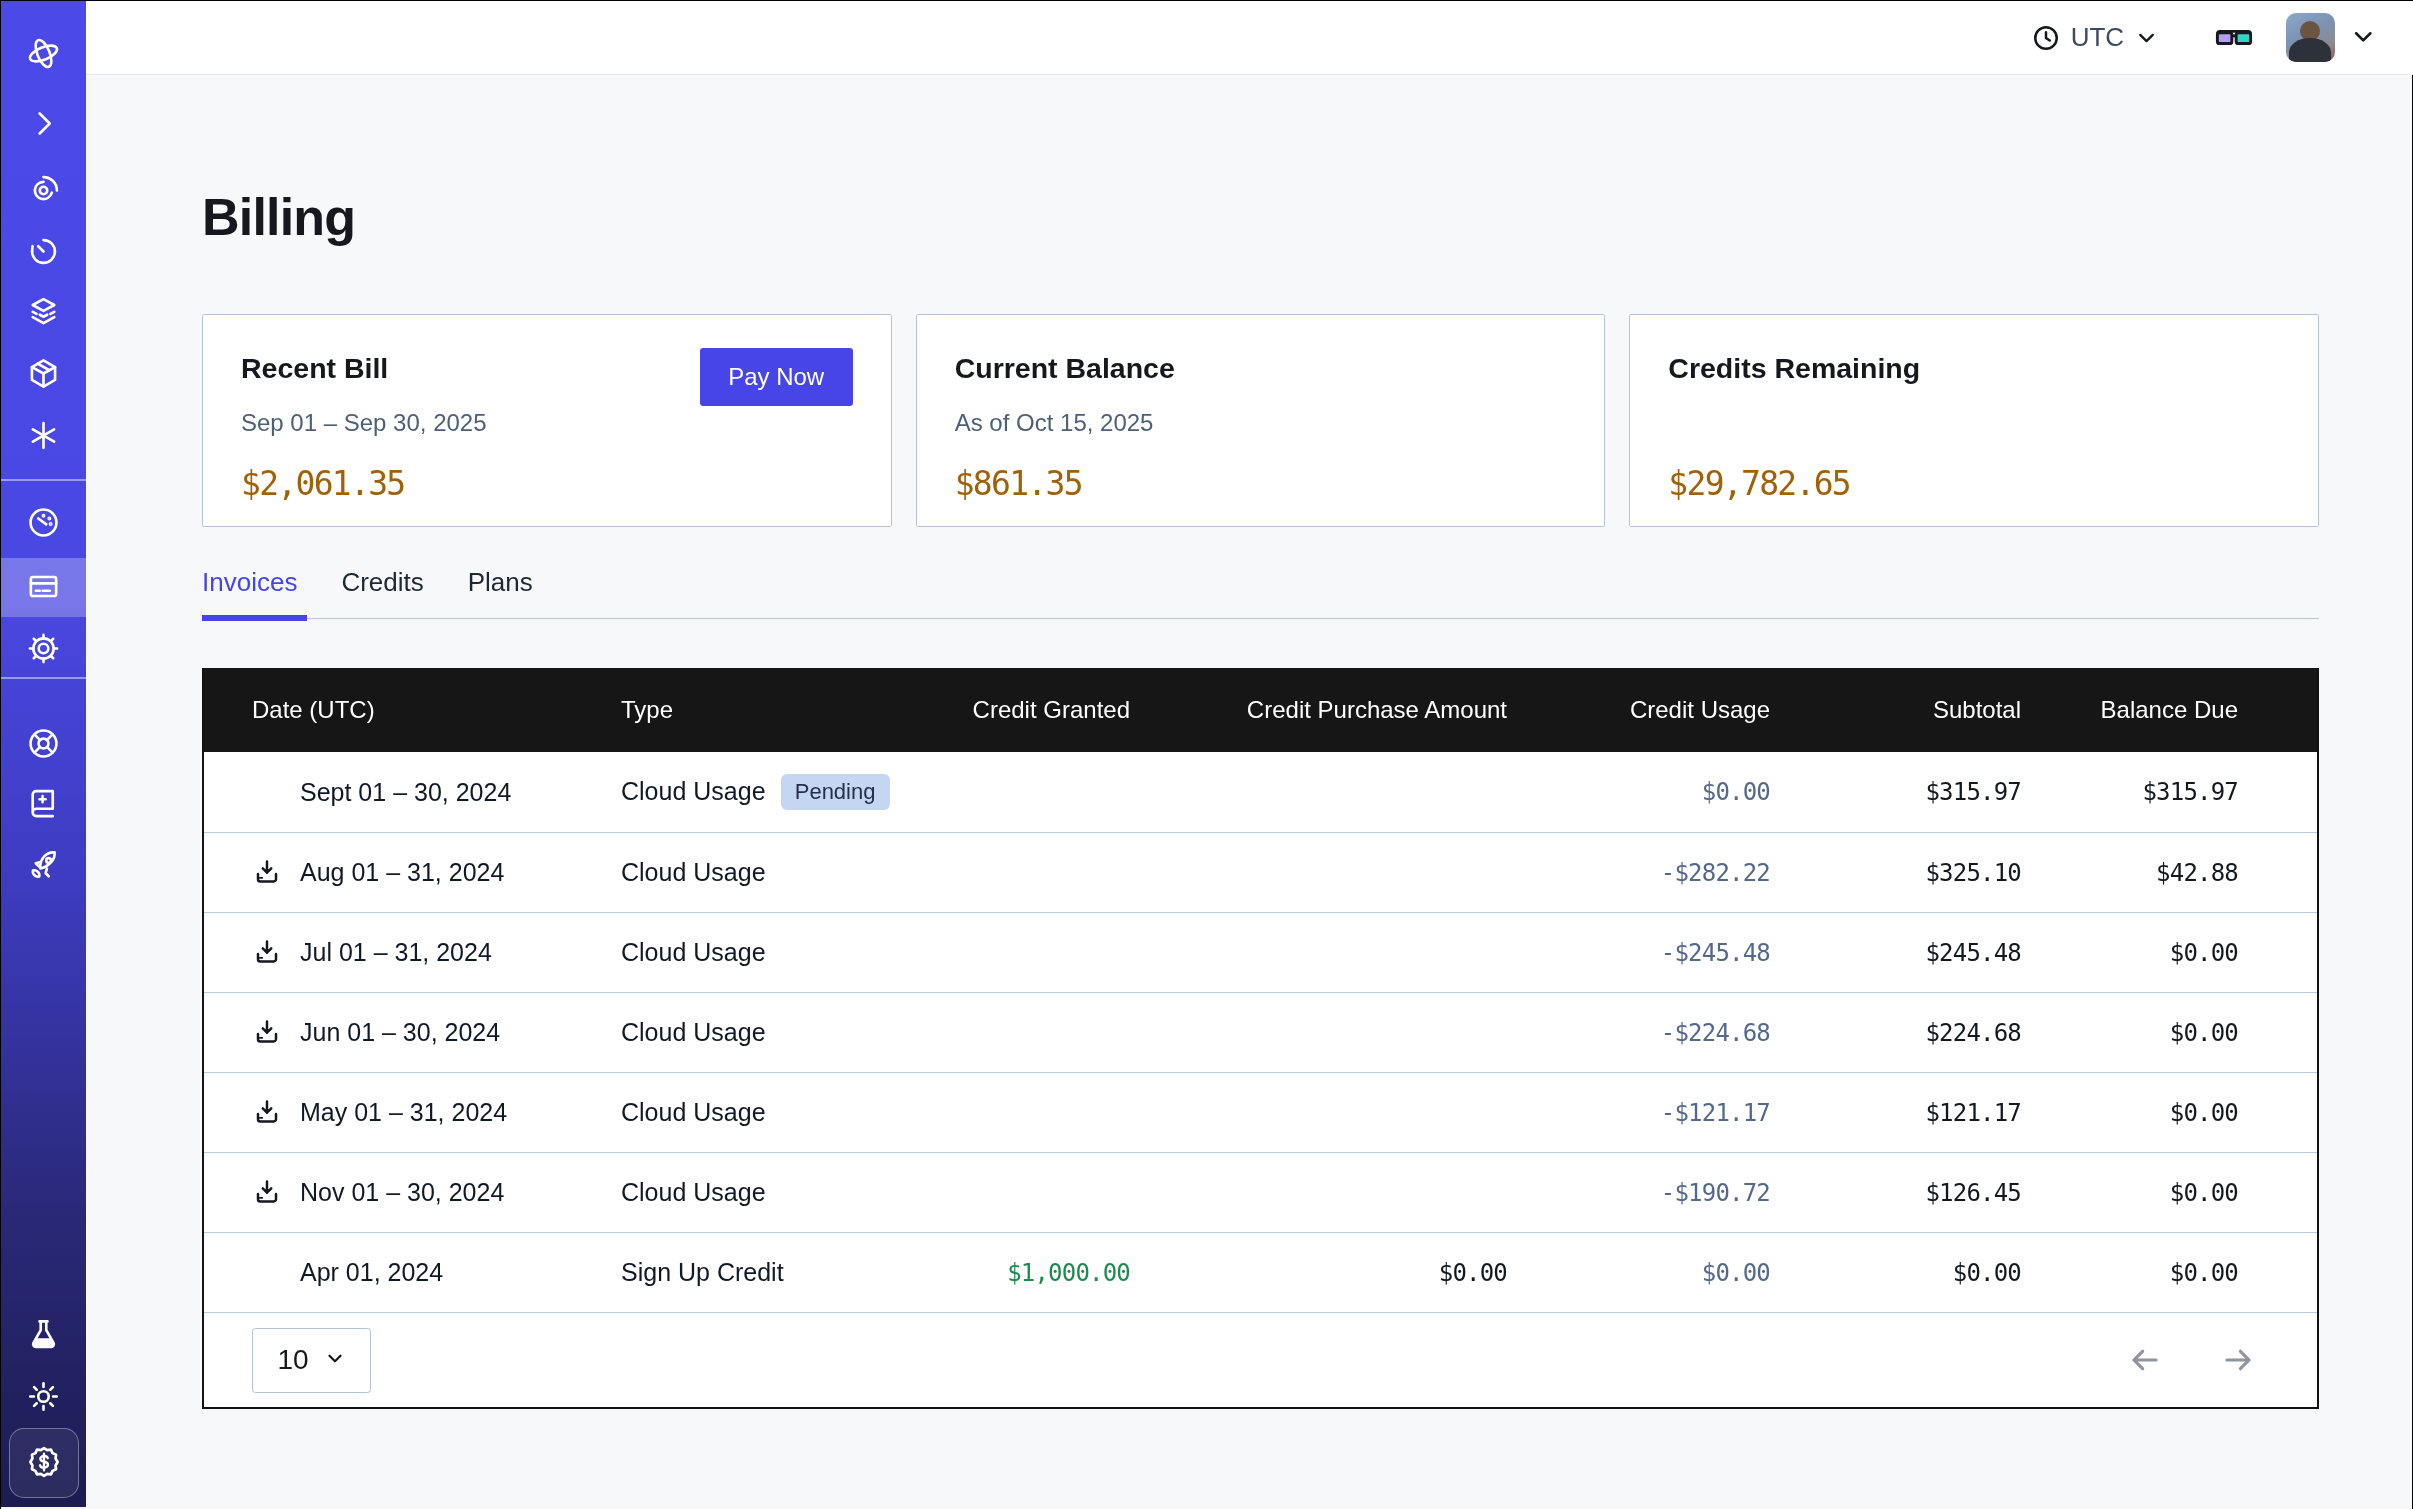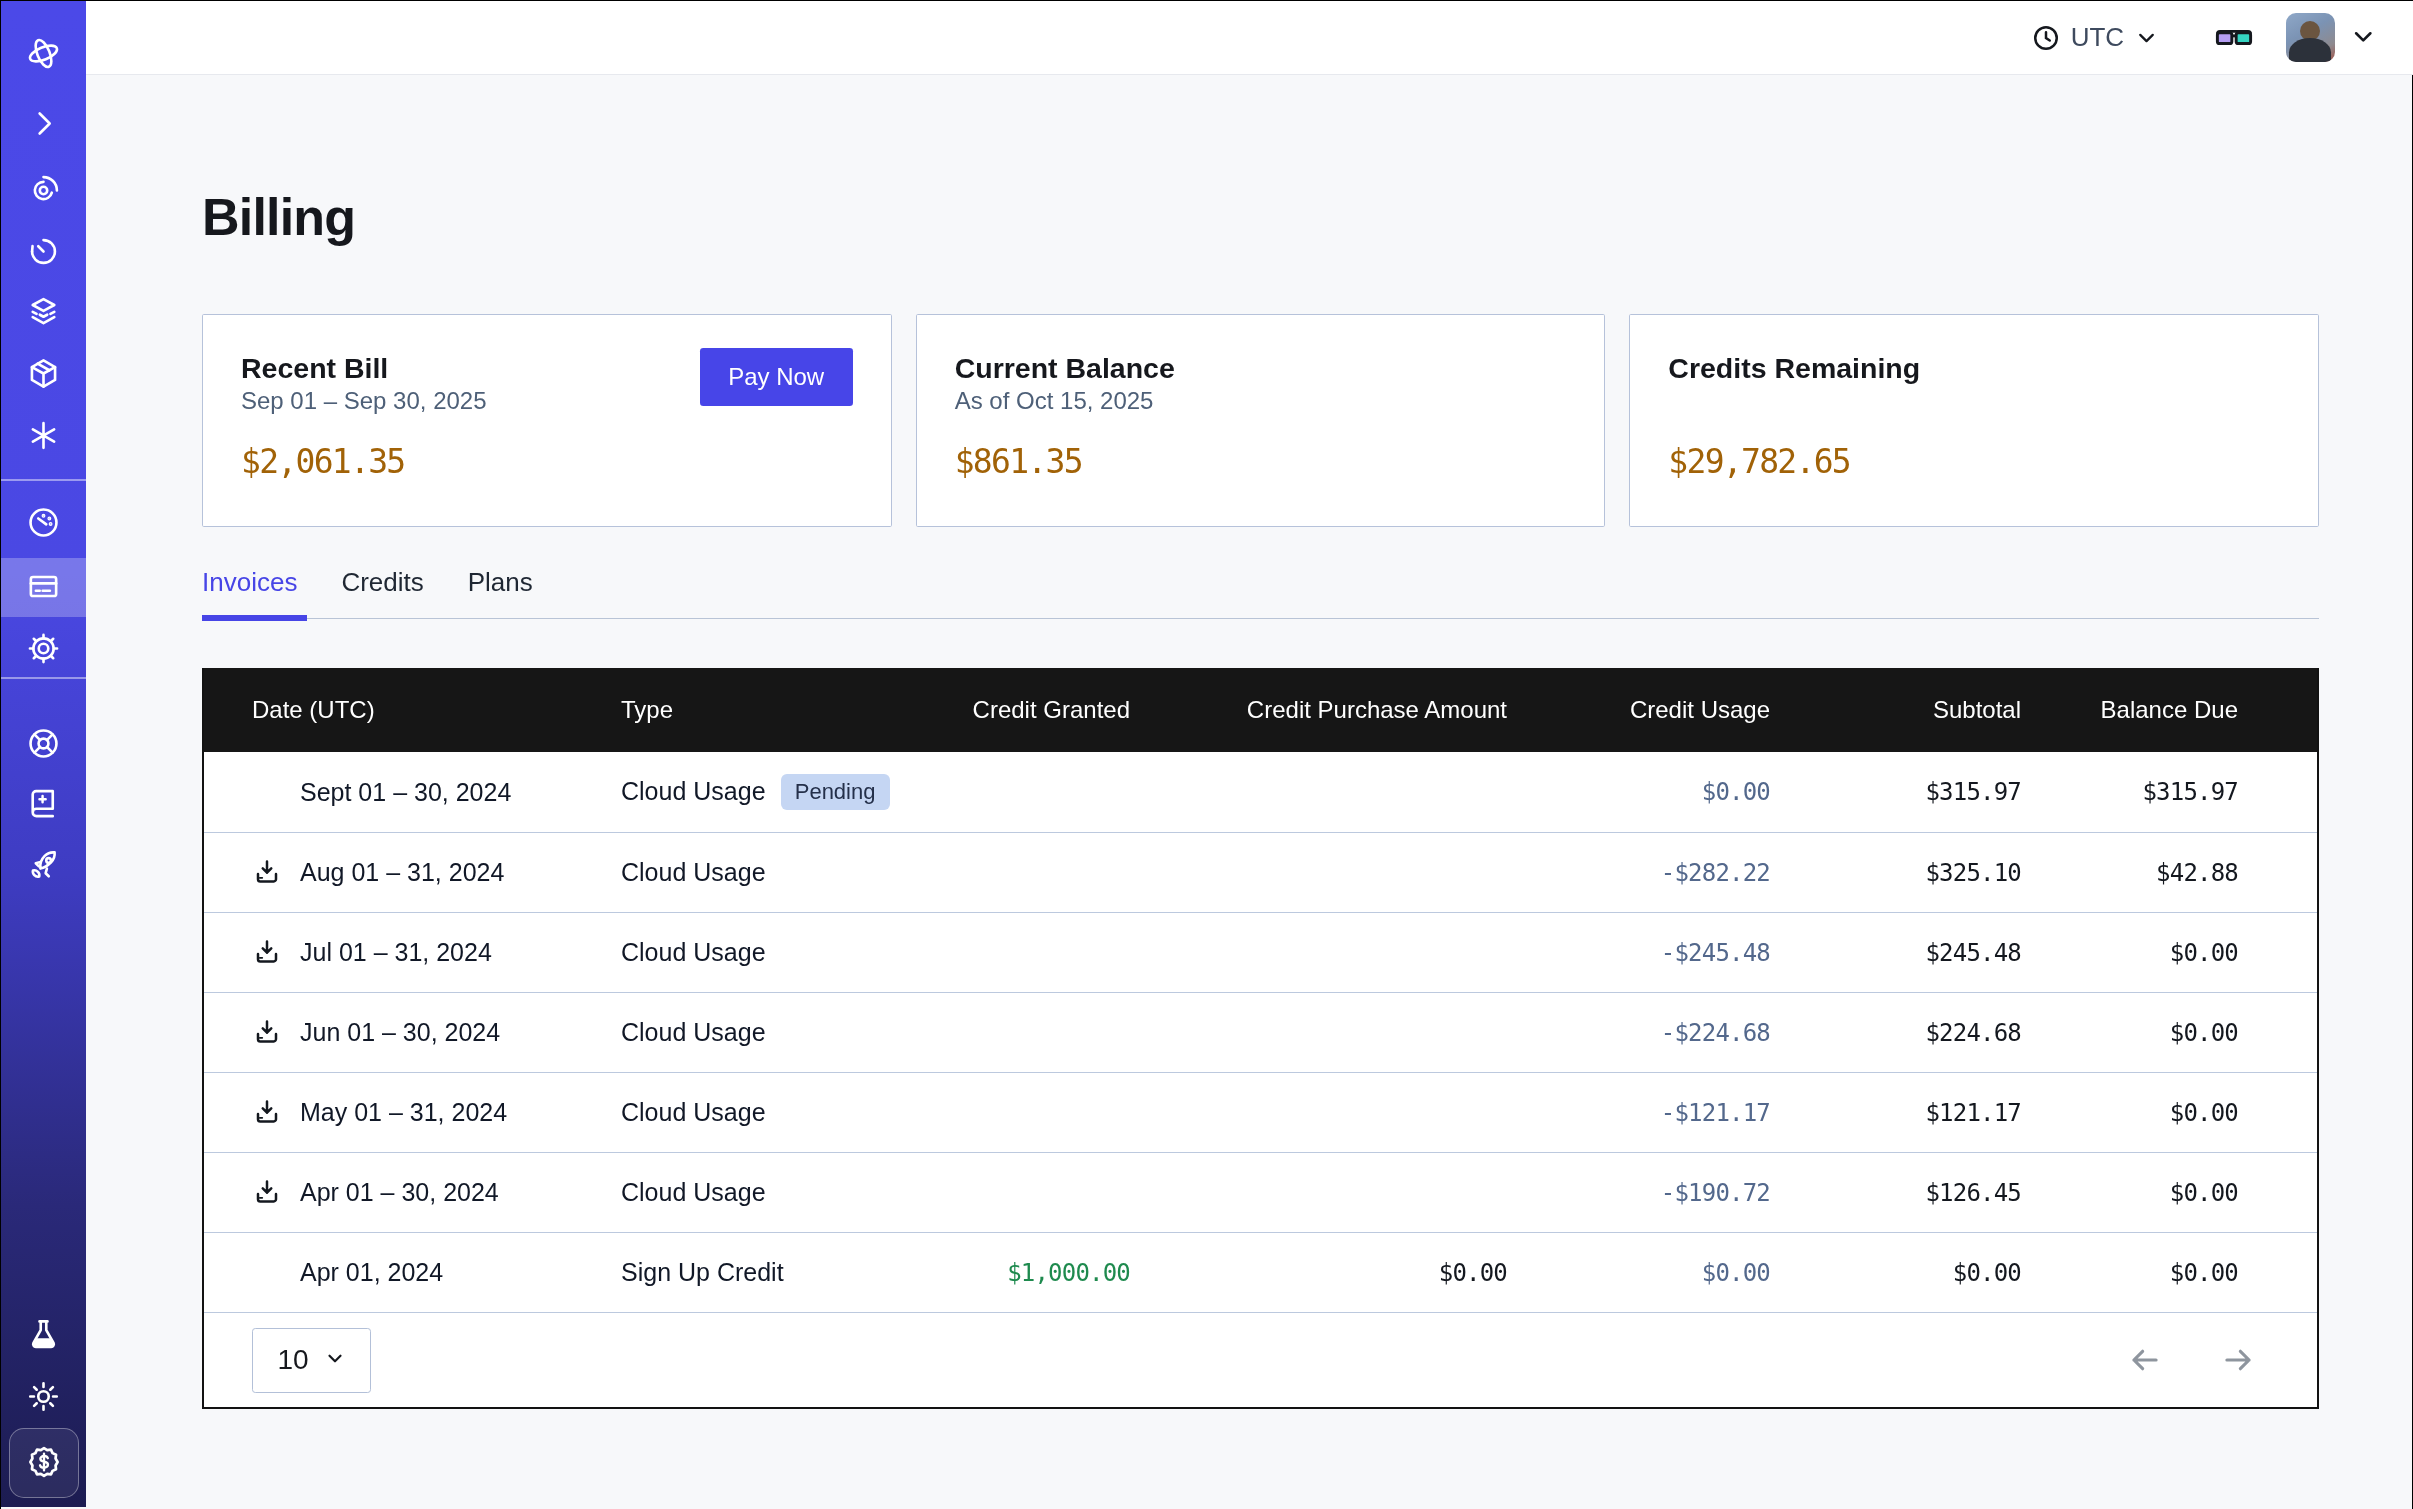--- a/index.html
+++ b/index.html
@@ -59,21 +59,21 @@
   
   .main { position:absolute; left:201px; top:77px; width:2117px; }
   h1.page-title { font-size:52px; font-weight:700; letter-spacing:-0.8px; color:#16181d; margin-top:109px; }
 
   .cards { display:flex; gap:24px; margin-top:67px;border-radius:19px; }
   .card {
     flex:1; height:213px; background:#fff; border:1.7px solid #b6c2da; border-radius:1.7px;
     padding:37px 38px; position:relative;
   }
   .card-title { font-size:28.5px; font-weight:700; color:#16181d; }
-  .card-sub { font-size:24px; color:#4e6078; margin-top:2px; min-height:30px; }
+  .card-sub { font-size:24px; color:#4e6078; margin-top:24px; min-height:30px; }
   .card-amount { font-family:"DejaVu Sans Mono",monospace; font-size:33px; letter-spacing:-1.7px; color:#a16207; margin-top:25px; }
   .paynow {
     position:absolute; right:38px; top:33px; background:#4745e8; color:#fff; border:none; cursor:pointer;
     font-size:24px; font-family:inherit; padding:15px 28.5px; border-radius:3.3px;
   }
 
   .tabs { margin-top:40px; display:flex; gap:44px; border-bottom:1.7px solid #b9c4d6; }
   .tab { font-size:26px; padding-bottom:20px; cursor:pointer; position:relative; color:#1f2733; }
   .tab.active { color:#4745e6; }
   .tab.active::after { content:""; position:absolute; left:0; right:-10px; bottom:-3.3px; height:5.9px; background:#4745e6; }
@@ -421,21 +421,21 @@
   <div class="row">
     <div class="dl-cell">
       <span class="dl-btn">
                 <svg viewBox="0 0 24 24">
                   <path d="M12 3.5v9M12 12.5l-3.4-3.4M12 12.5l3.4-3.4"></path>
                   <path d="M4.8 13.5v4.2A1.8 1.8 0 0 0 6.6 19.5h10.8a1.8 1.8 0 0 0 1.8-1.8v-4.2"></path>
                   <path d="M8.2 16.6h-2" stroke-width="1.4"></path>
                 </svg>
               </span>
     </div>
-    <div class="cell-date">Apr 01 – 30, 2024</div>
+    <div class="cell-date">Nov 01 – 30, 2024</div>
     <div class="cell-type">
       <span>Cloud Usage</span>
 
     </div>
     <div class="c-right num"></div>
     <div class="c-right num"></div>
     <div class="c-right num usage">-$190.72</div>
     <div class="c-right num">$126.45</div>
     <div class="c-right num">$0.00</div>
   </div>

